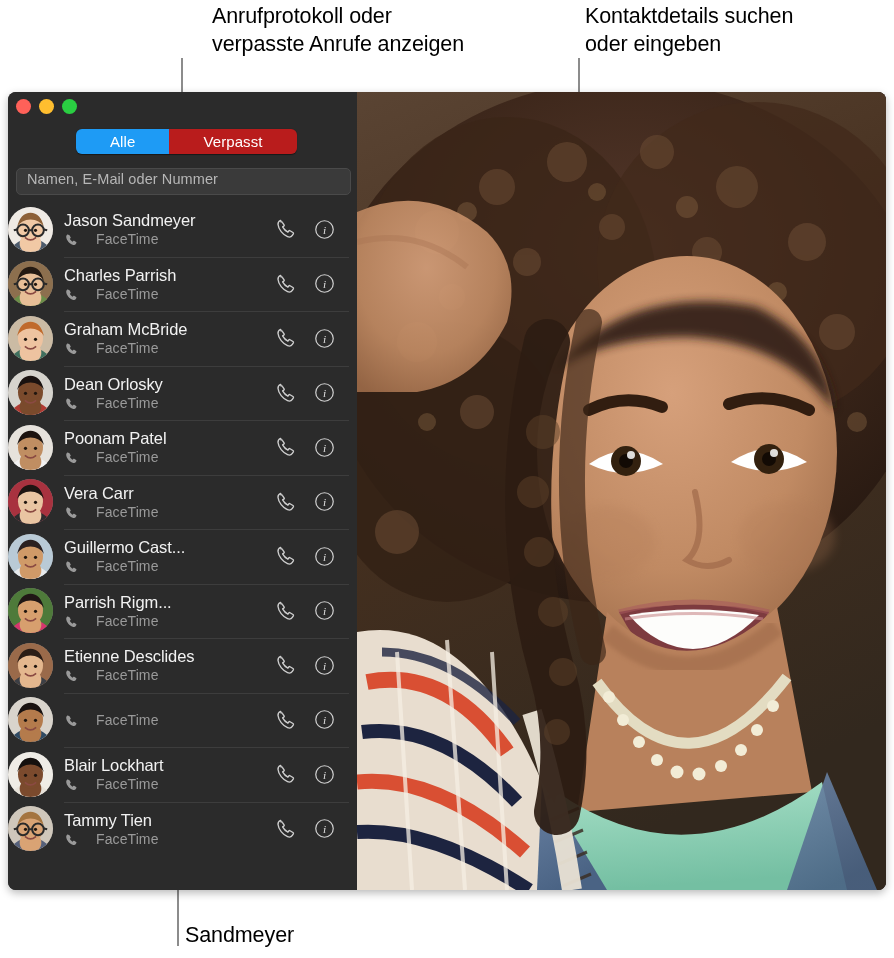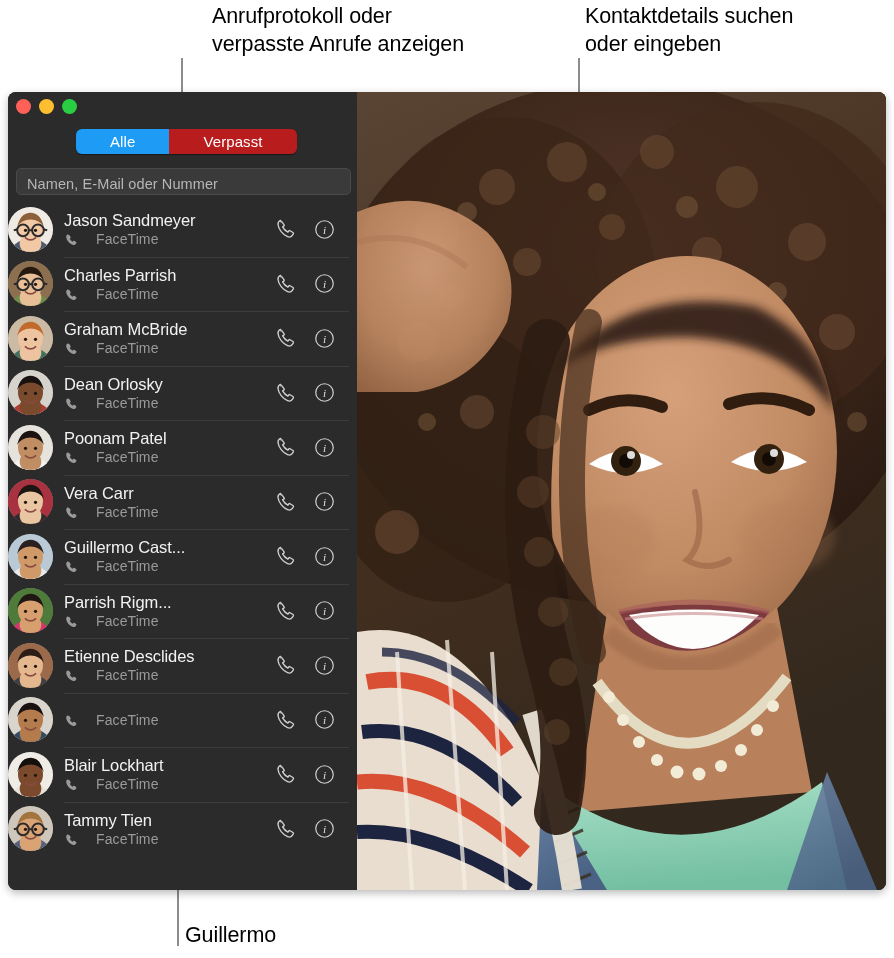--- a/index.html
+++ b/index.html
@@ -119,21 +119,21 @@
     align-items: center;
     padding: 0 6px 0 8px;
   }
   #search-field {
     flex: 1;
     height: 27px;
     background: #3a3a3a;
     border: 1px solid #4a4a4a;
     border-radius: 5px;
     display: flex;
-    align-items: flex-start;
+    align-items: flex-end;
     padding: 7px 10px;
     box-sizing: border-box;
   }
   #search-placeholder {
     color: #b6b6b6;
     font-size: 14.5px;
     letter-spacing: 0.1px;
   }
 
   
@@ -223,21 +223,21 @@
 </style>
 </head>
 <body>
 
 <div class="callout-text" id="callout-top-left">Anrufprotokoll oder
 verpasste Anrufe anzeigen</div>
 
 <div class="callout-text" id="callout-top-right">Kontaktdetails suchen
 oder eingeben</div>
 
-<div class="callout-text" id="callout-bottom">Guillermo</div>
+<div class="callout-text" id="callout-bottom">Sandmeyer</div>
 
 <div class="leader v" style="left:181px; top:58px; height:65px;"></div>
 <div class="leader h" style="left:126px; top:122px; width:104px;"></div>
 <div class="leader v" style="left:126px; top:122px; height:17px;"></div>
 <div class="leader v" style="left:229px; top:122px; height:17px;"></div>
 
 <div class="leader v" style="left:578px; top:58px; height:135px;"></div>
 <div class="leader h" style="left:343px; top:192px; width:237px;"></div>
 
 <div class="leader v" style="left:177px; top:890px; height:56px;"></div>

